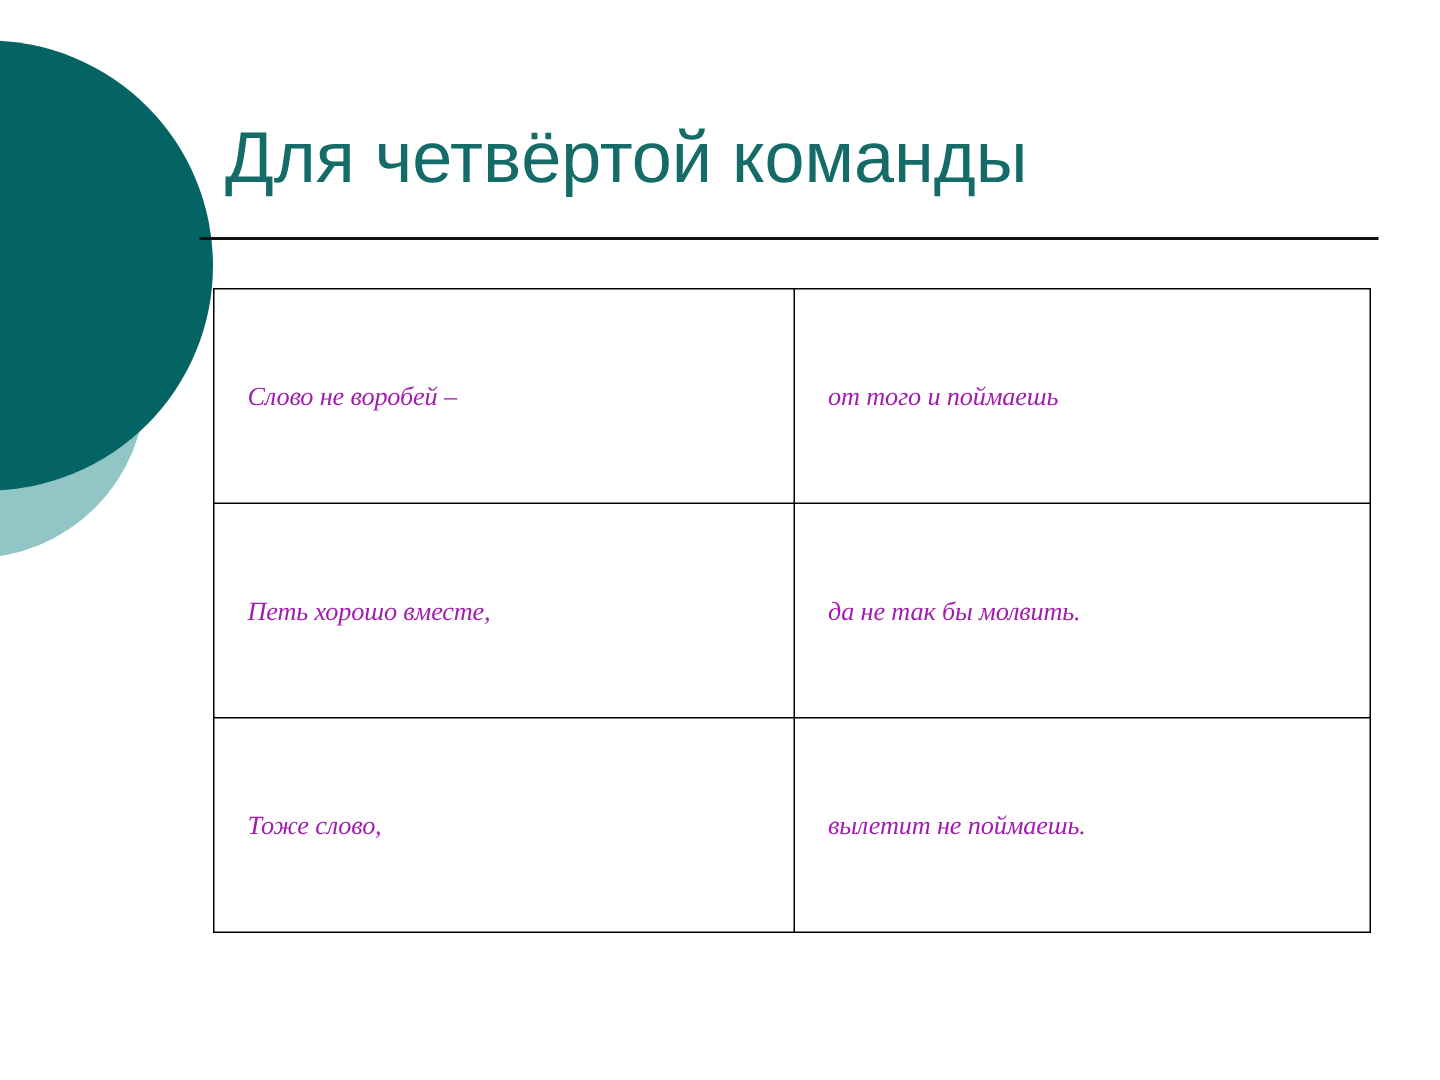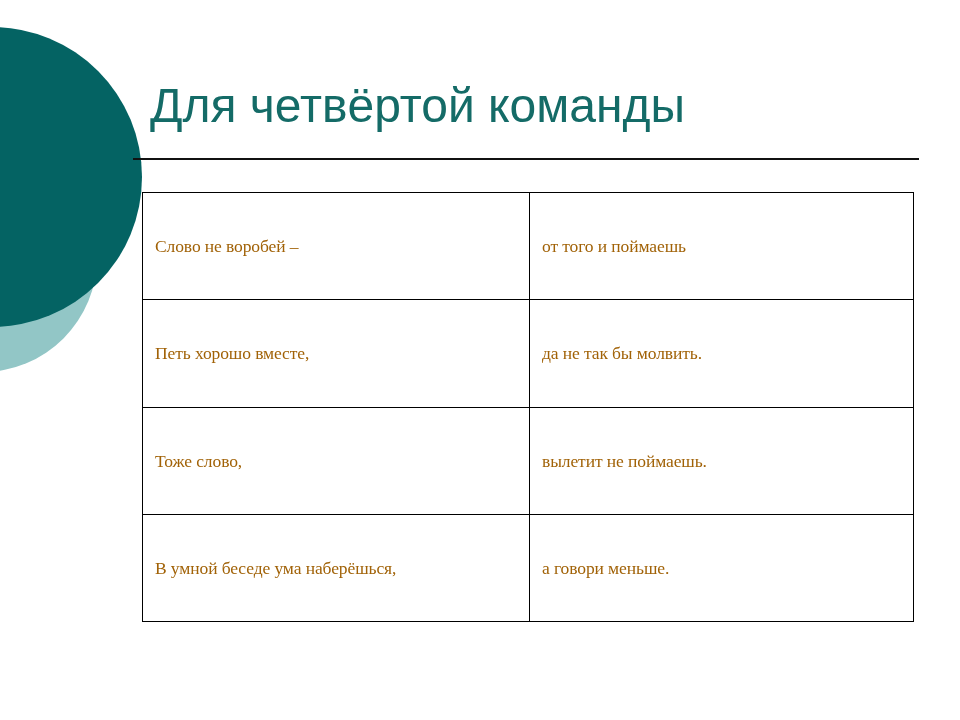--- a/index.html
+++ b/index.html
@@ -80,30 +80,31 @@
     border-collapse: collapse;
     table-layout: fixed;
     z-index: 5;
     background: transparent;
   }
   #phrase-table col.col-left  { width: 387px; }
   #phrase-table col.col-right { width: 384px; }
 
   #phrase-table td {
     border: 1.6px solid #000000;
-    padding: 0 8px 0 12px;
+    padding: 0 8px 0 22px;
     vertical-align: middle;
     height: 71.6px;
     font-family: "Liberation Serif", "DejaVu Serif", serif;
     font-size: 17.5px;
     line-height: 1.15;
-    color: #a16207;
+    color: #a21caf;
     letter-spacing: -0.1px;
     white-space: nowrap;
     overflow: hidden;
+    font-style: italic;
   }
 </style>
 </head>
 <body>
 
 <div id="slide">
 
   <div class="deco" id="deco-light"></div>
   <div class="deco" id="deco-dark"></div>
 
@@ -122,20 +123,16 @@
         <td>от того и поймаешь</td>
       </tr>
       <tr>
         <td>Петь хорошо вместе,</td>
         <td>да не так бы молвить.</td>
       </tr>
       <tr>
         <td>Тоже слово,</td>
         <td>вылетит не поймаешь.</td>
       </tr>
-      <tr>
-        <td>В умной беседе ума наберёшься,</td>
-        <td>а говори меньше.</td>
-      </tr>
     </tbody>
   </table>
 
 </div>
 
 </body></html>

